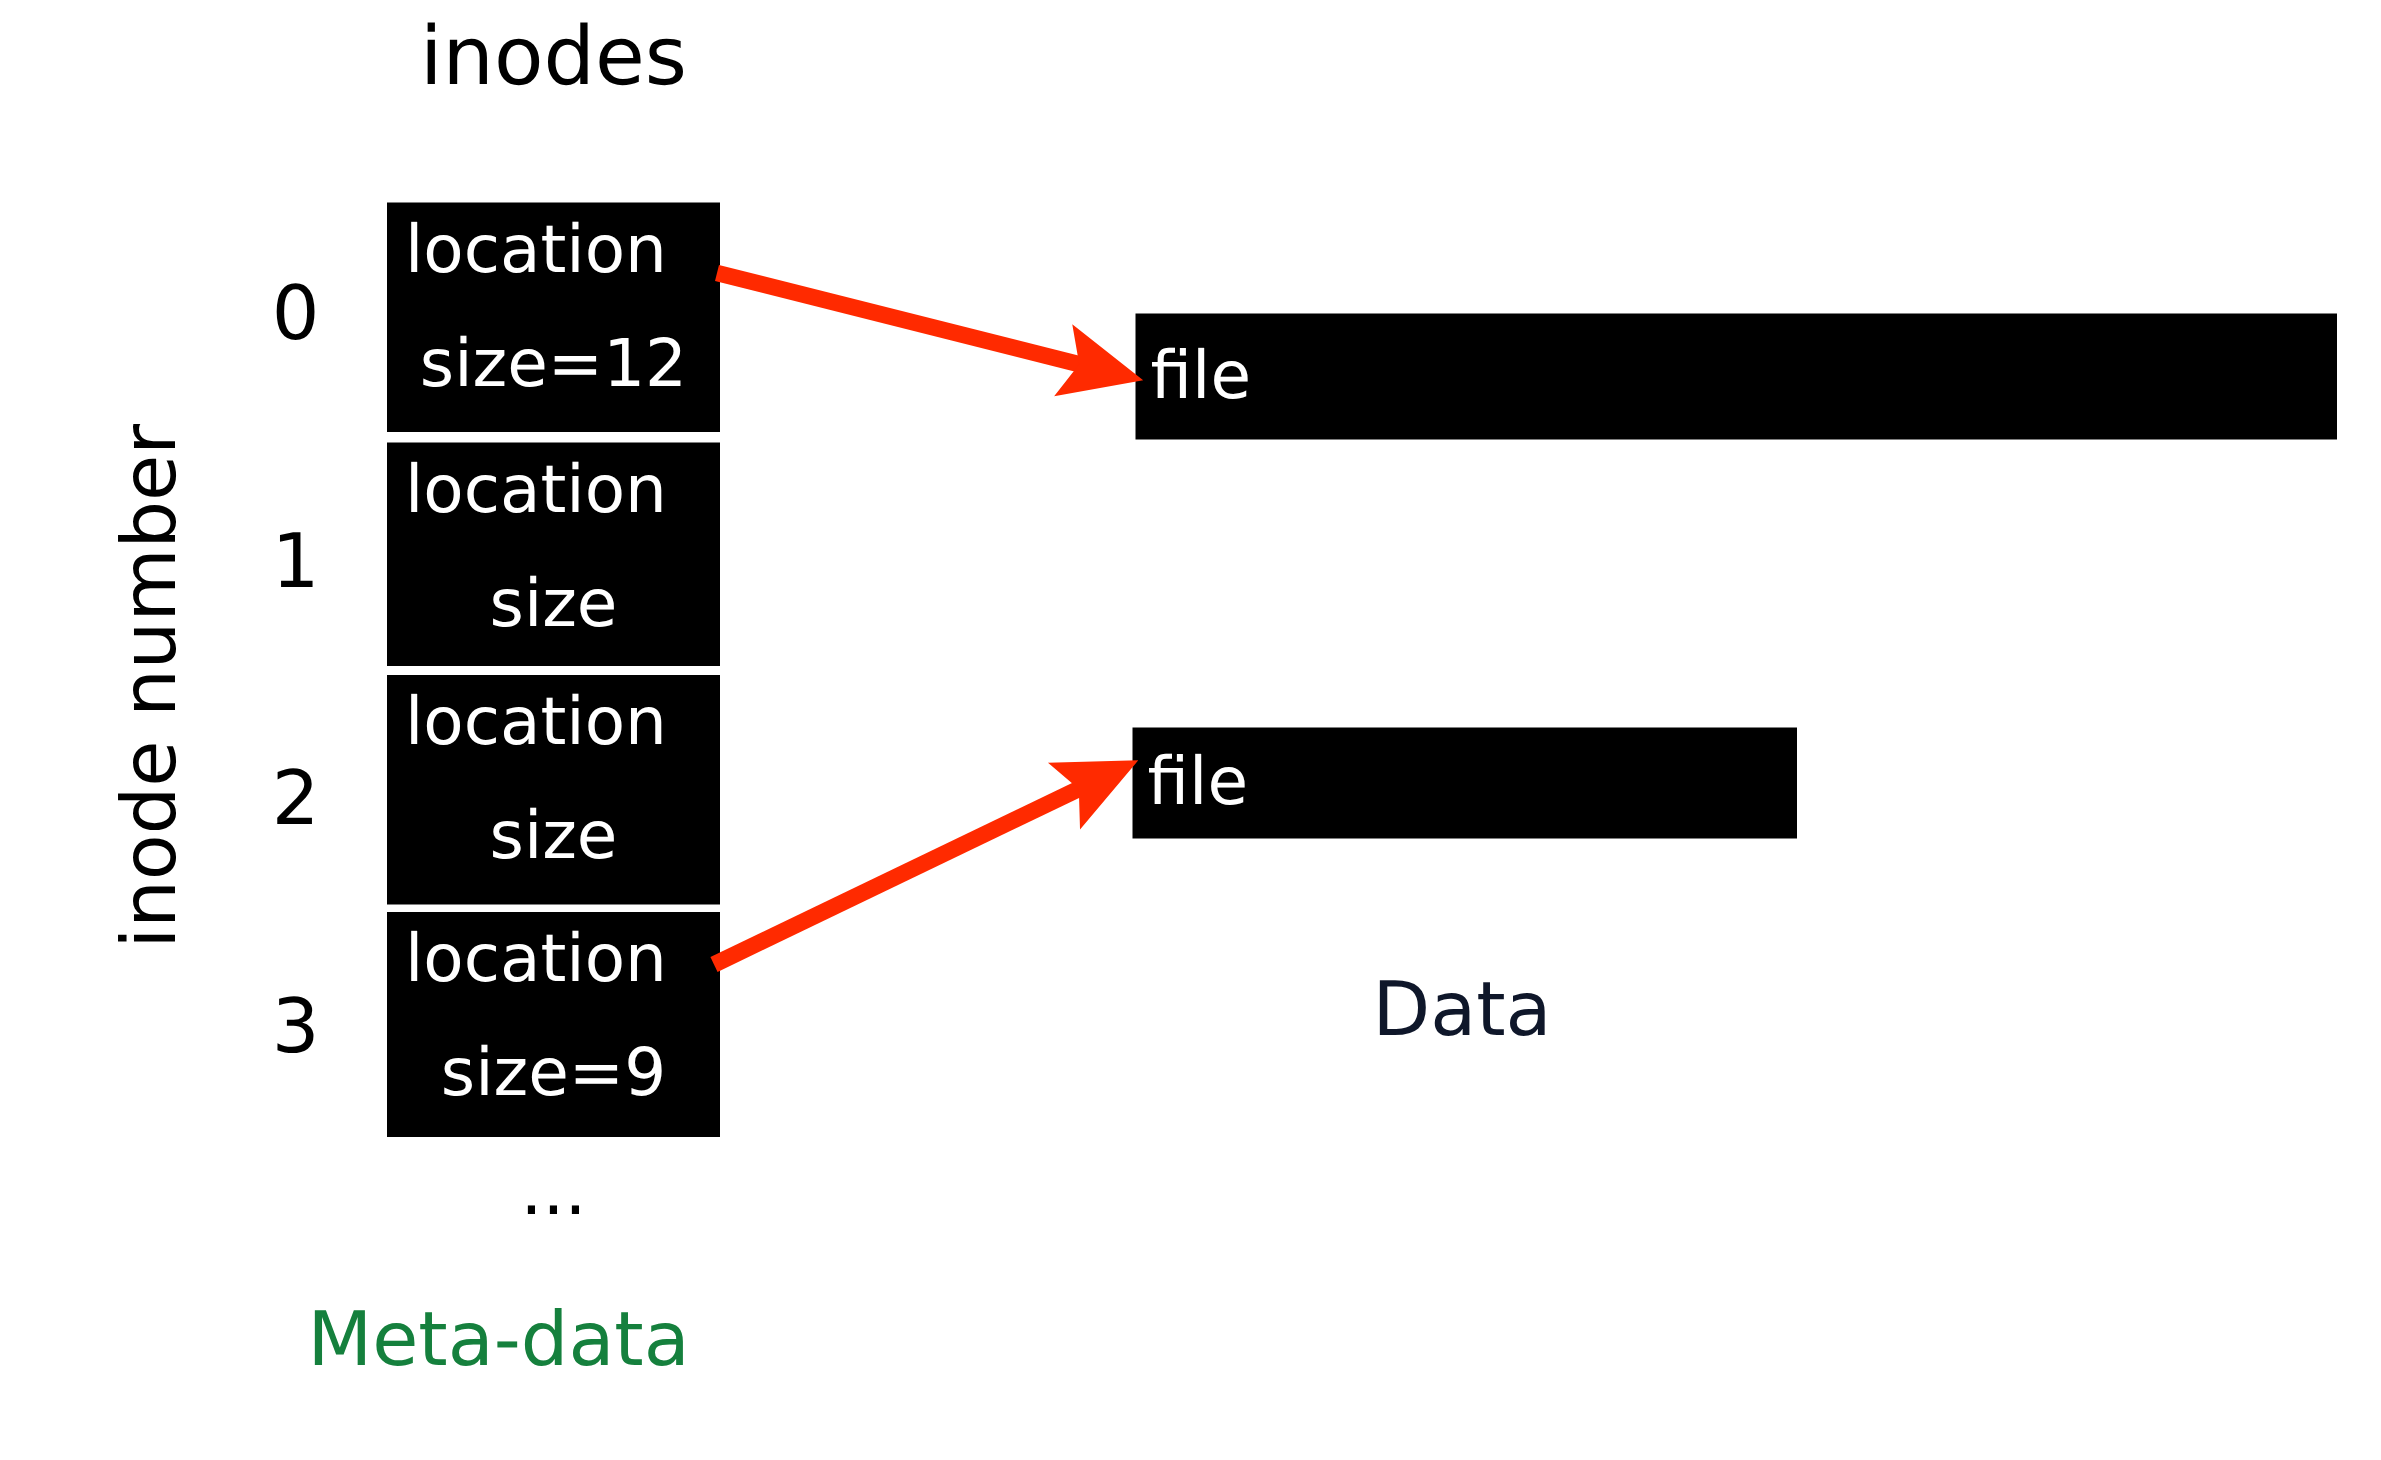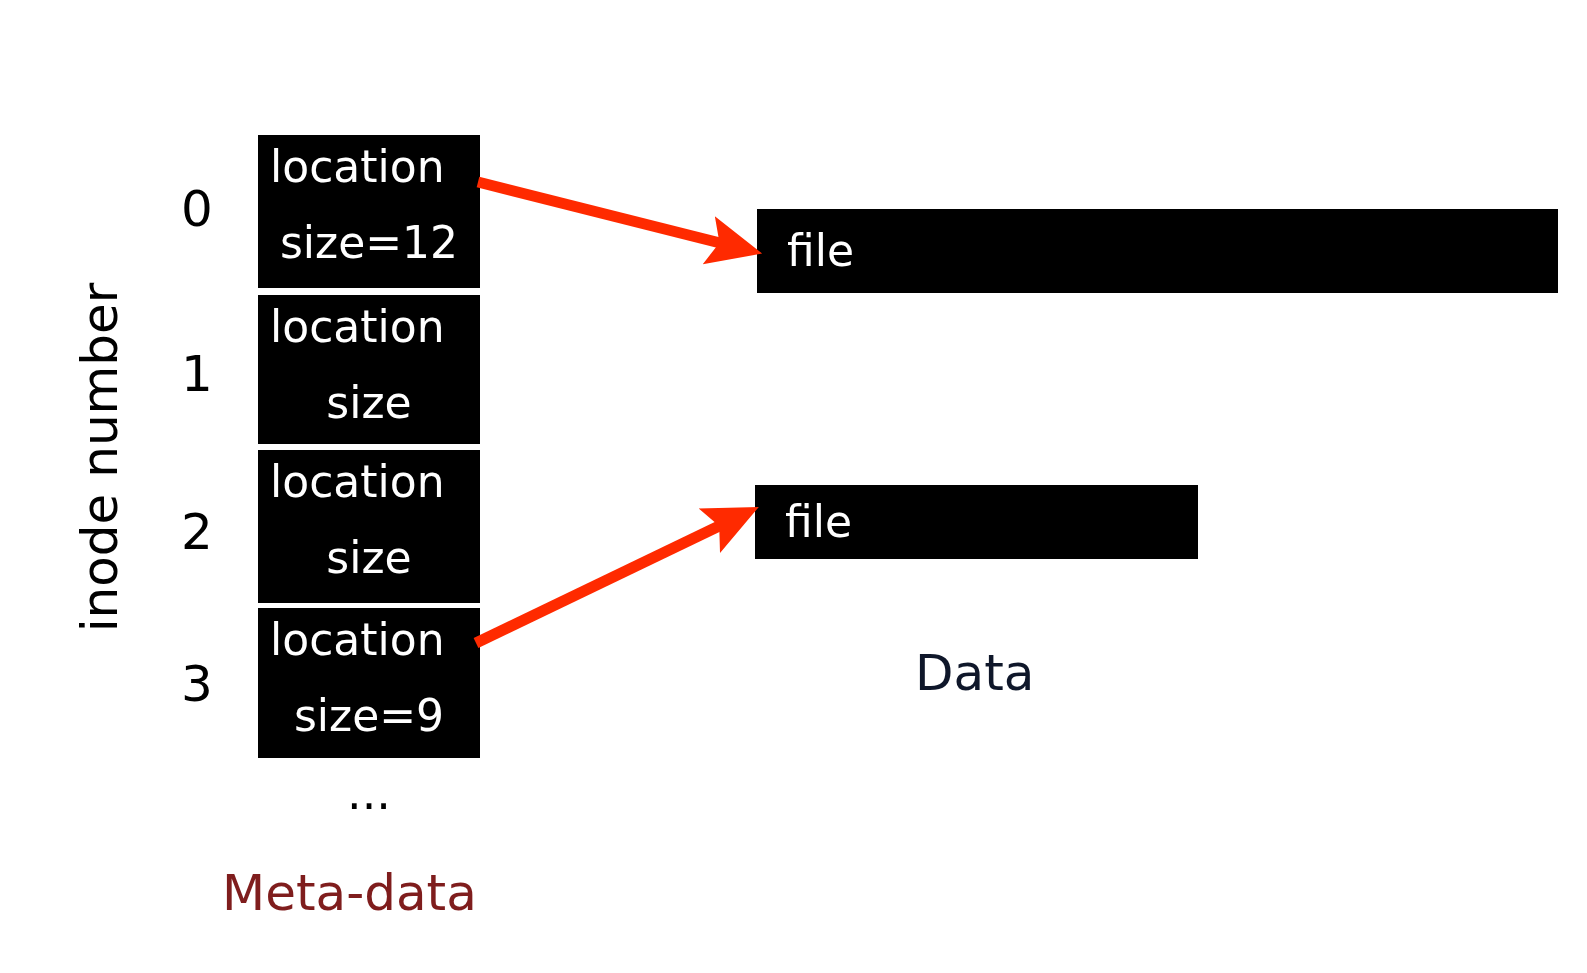--- a/index.html
+++ b/index.html
@@ -24,25 +24,25 @@
     top: 8px;
     width: 222px;
     text-align: center;
     font-size: 54px;
     line-height: 1.1;
     color: #000;
     white-space: nowrap;
   }
   .label-metadata {
     position: absolute;
-    left: 222px;
+    left: 205px;
     top: 866px;
     font-size: 50px;
     line-height: 1.1;
-    color: #7f1d1d;
+    color: #15803d;
     white-space: nowrap;
   }
   .label-data {
     position: absolute;
     left: 915px;
     top: 646px;
     font-size: 50px;
     line-height: 1.1;
     color: #0f172a;
     white-space: nowrap;
@@ -105,39 +105,40 @@
   
   .file-block {
     position: absolute;
     background: #000000;
     color: #ffffff;
     font-size: 44px;
     line-height: 1;
     box-sizing: border-box;
     display: flex;
     align-items: center;
-    padding-left: 30px;
+    padding-left: 10px;
     overflow: hidden;
   }
 
   
   .arrow-layer {
     position: absolute;
     left: 0;
     top: 0;
     width: 1587px;
     height: 973px;
     pointer-events: none;
   }
 </style>
 </head>
 <body>
 
 <div id="canvas">
 
+  <div class="title-inodes">inodes</div>
 
   <div class="axis-inode-number">inode number</div>
 
   <div class="inode-num" style="top:182px">0</div>
   <div class="inode-num" style="top:347px">1</div>
   <div class="inode-num" style="top:505px">2</div>
   <div class="inode-num" style="top:657px">3</div>
 
   <div class="inode-cell first" style="top:135px; height:153px;">
     <span class="l1">location</span>

